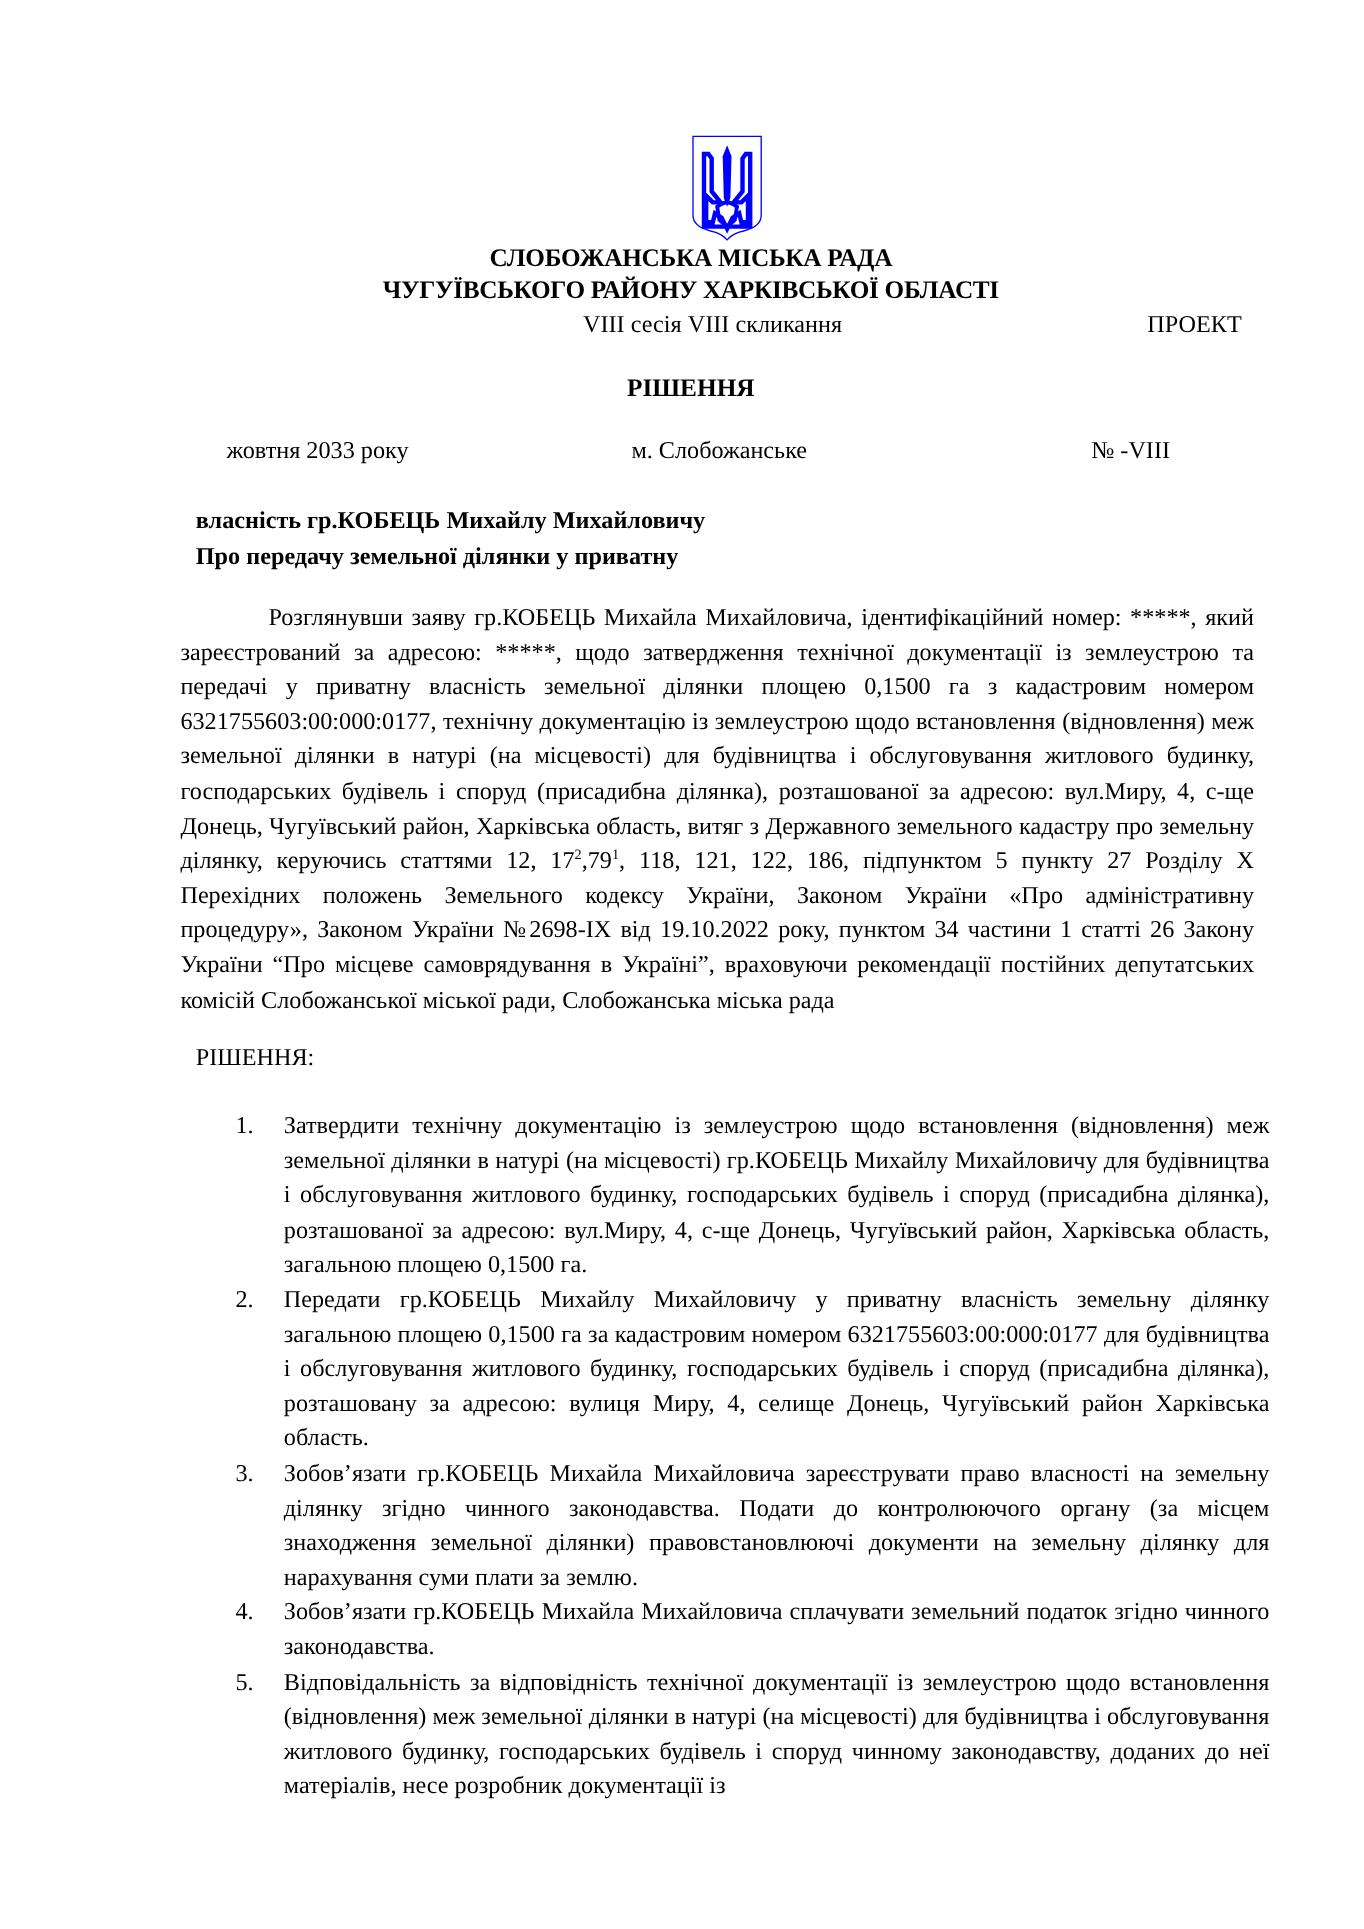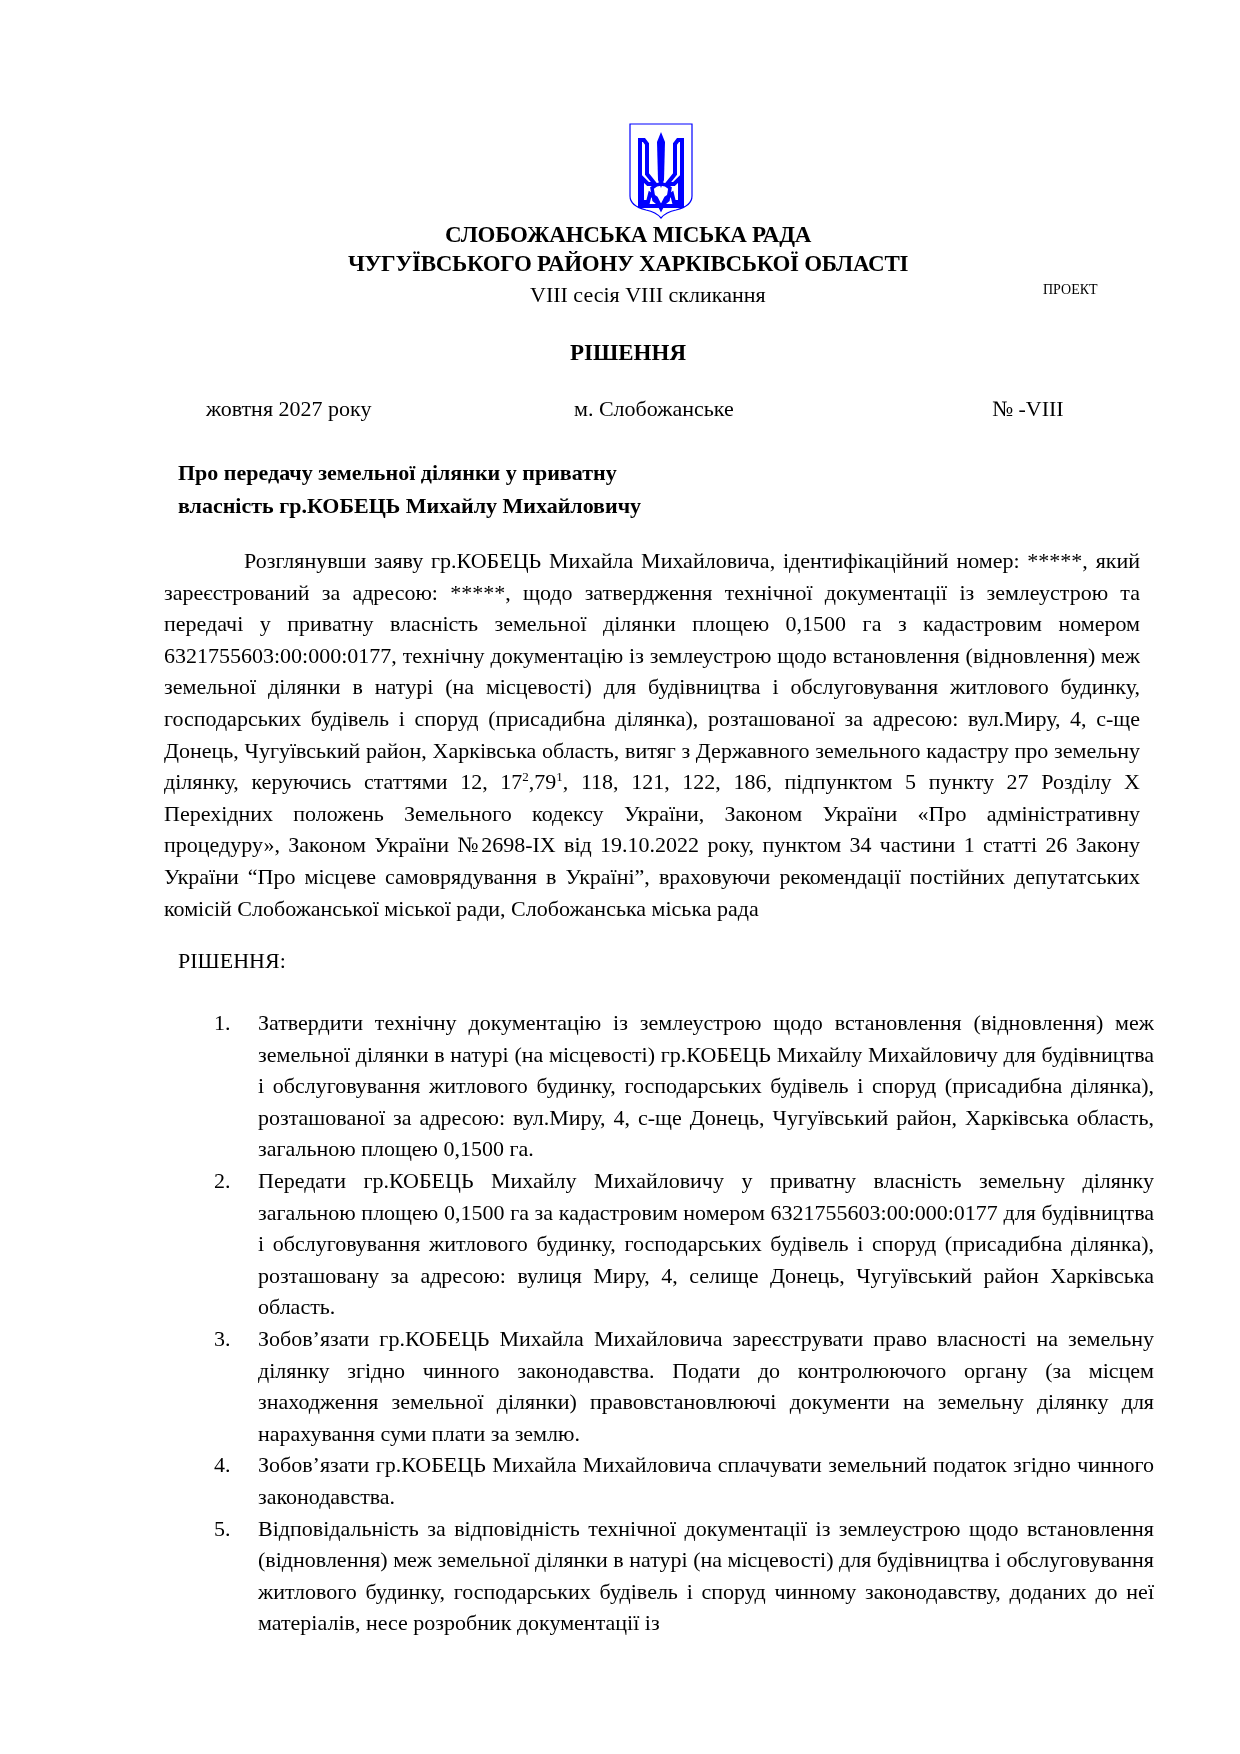--- a/index.html
+++ b/index.html
@@ -7,21 +7,21 @@
     width: 1240px; height: 1754px; position: relative; overflow: hidden;
     font-family: "Liberation Serif", "DejaVu Serif", serif;
     color: #000;
   }
   .page { position: absolute; left: 0; top: 0; width: 1073px; height: 1754px; }
   .emblem { position: absolute; left: 628px; top: 122px; width: 66px; width: 66px; height: 98px; }
   .hdr { position: absolute; left: 0; width: 1240px; text-align: center; font-weight: bold; font-size: 23px; letter-spacing: -0.3px; }
   .hdr1 { top: 222px; left: 8px; }
   .hdr2 { top: 251px; left: 8px; }
   .session { position: absolute; top: 282px; left: 530px; font-size: 22px; font-weight: bold; font-weight: normal; }
-  .project { position: absolute; top: 282px; left: 1043px; font-size: 14px; }
+  .project { position: absolute; top: 282px; left: 1043px; font-size: 22px; }
   .title { position: absolute; top: 340px; left: 0; width: 1240px; text-align: center; font-weight: bold; font-size: 23px; left: 8px;}
   .dateline { position: absolute; top: 396px; font-size: 22px; }
   .date { left: 206px; }
   .city { left: 574px; }
   .num { left: 992px; }
   .subject { position: absolute; left: 178px; top: 456px; font-weight: bold; font-size: 22px; line-height: 33px; }
   .body-text { position: absolute; left: 164px; width: 976px; top: 545px; font-size: 22px; line-height: 31.6px; text-align: justify; text-indent: 80px; }
   sup { font-size: 13px; line-height: 0; }
   .resolved { position: absolute; left: 178px; top: 948px; font-size: 22px; }
   .list { position: absolute; left: 178px; width: 976px; top: 1007px; margin: 0; padding: 0; list-style: none; font-size: 22px; line-height: 31.6px; }
@@ -42,27 +42,27 @@
     </svg>
   </div>
 
   <div class="hdr hdr1">СЛОБОЖАНСЬКА МІСЬКА РАДА</div>
   <div class="hdr hdr2">ЧУГУЇВСЬКОГО РАЙОНУ ХАРКІВСЬКОЇ ОБЛАСТІ</div>
   <div class="session">VIII сесія VIII скликання</div>
   <div class="project">ПРОЕКТ</div>
 
   <div class="title">РІШЕННЯ</div>
 
-  <div class="dateline date">жовтня 2027 року</div>
+  <div class="dateline date">жовтня 2033 року</div>
   <div class="dateline city">м. Слобожанське</div>
   <div class="dateline num">№ -VIII</div>
 
   <div class="subject">
+    <div>власність гр.КОБЕЦЬ Михайлу Михайловичу</div>
     <div>Про передачу земельної ділянки у приватну</div>
-    <div>власність гр.КОБЕЦЬ Михайлу Михайловичу</div>
   </div>
 
   <div class="body-text"><span>Розглянувши заяву гр.КОБЕЦЬ Михайла Михайловича, ідентифікаційний номер: *****, який зареєстрований за адресою: *****, щодо затвердження технічної документації із землеустрою та передачі у приватну власність земельної ділянки площею 0,1500 га з кадастровим номером 6321755603:00:000:0177, технічну документацію із землеустрою щодо встановлення (відновлення) меж земельної ділянки в натурі (на місцевості) для будівництва і обслуговування житлового будинку, господарських будівель і споруд (присадибна ділянка), розташованої за адресою: вул.Миру, 4, с-ще Донець, Чугуївський район, Харківська область, витяг з Державного земельного кадастру про земельну ділянку, керуючись статтями 12, 17</span><sup>2</sup><span>,79</span><sup>1</sup><span>, 118, 121, 122, 186, підпунктом 5 пункту 27 Розділу X Перехідних положень Земельного кодексу України, Законом України «Про адміністративну процедуру», Законом України №2698-IX від 19.10.2022 року, пунктом 34 частини 1 статті 26 Закону України “Про місцеве самоврядування в Україні”, враховуючи рекомендації постійних депутатських комісій Слобожанської міської ради, Слобожанська міська рада</span></div>
 
   <div class="resolved">РІШЕННЯ:</div>
 
   <ol class="list">
     <li><span class="n">1.</span><span>Затвердити технічну документацію із землеустрою щодо встановлення (відновлення) меж земельної ділянки в натурі (на місцевості) гр.КОБЕЦЬ Михайлу Михайловичу для будівництва і обслуговування житлового будинку, господарських будівель і споруд (присадибна ділянка), розташованої за адресою: вул.Миру, 4, с-ще Донець, Чугуївський район, Харківська область, загальною площею 0,1500 га.</span></li>
     <li><span class="n">2.</span><span>Передати гр.КОБЕЦЬ Михайлу Михайловичу у приватну власність земельну ділянку загальною площею 0,1500 га за кадастровим номером 6321755603:00:000:0177 для будівництва і обслуговування житлового будинку, господарських будівель і споруд (присадибна ділянка), розташовану за адресою: вулиця Миру, 4, селище Донець, Чугуївський район Харківська область.</span></li>
     <li><span class="n">3.</span><span>Зобов’язати гр.КОБЕЦЬ Михайла Михайловича зареєструвати право власності на земельну ділянку згідно чинного законодавства. Подати до контролюючого органу (за місцем знаходження земельної ділянки) правовстановлюючі документи на земельну ділянку для нарахування суми плати за землю.</span></li>

